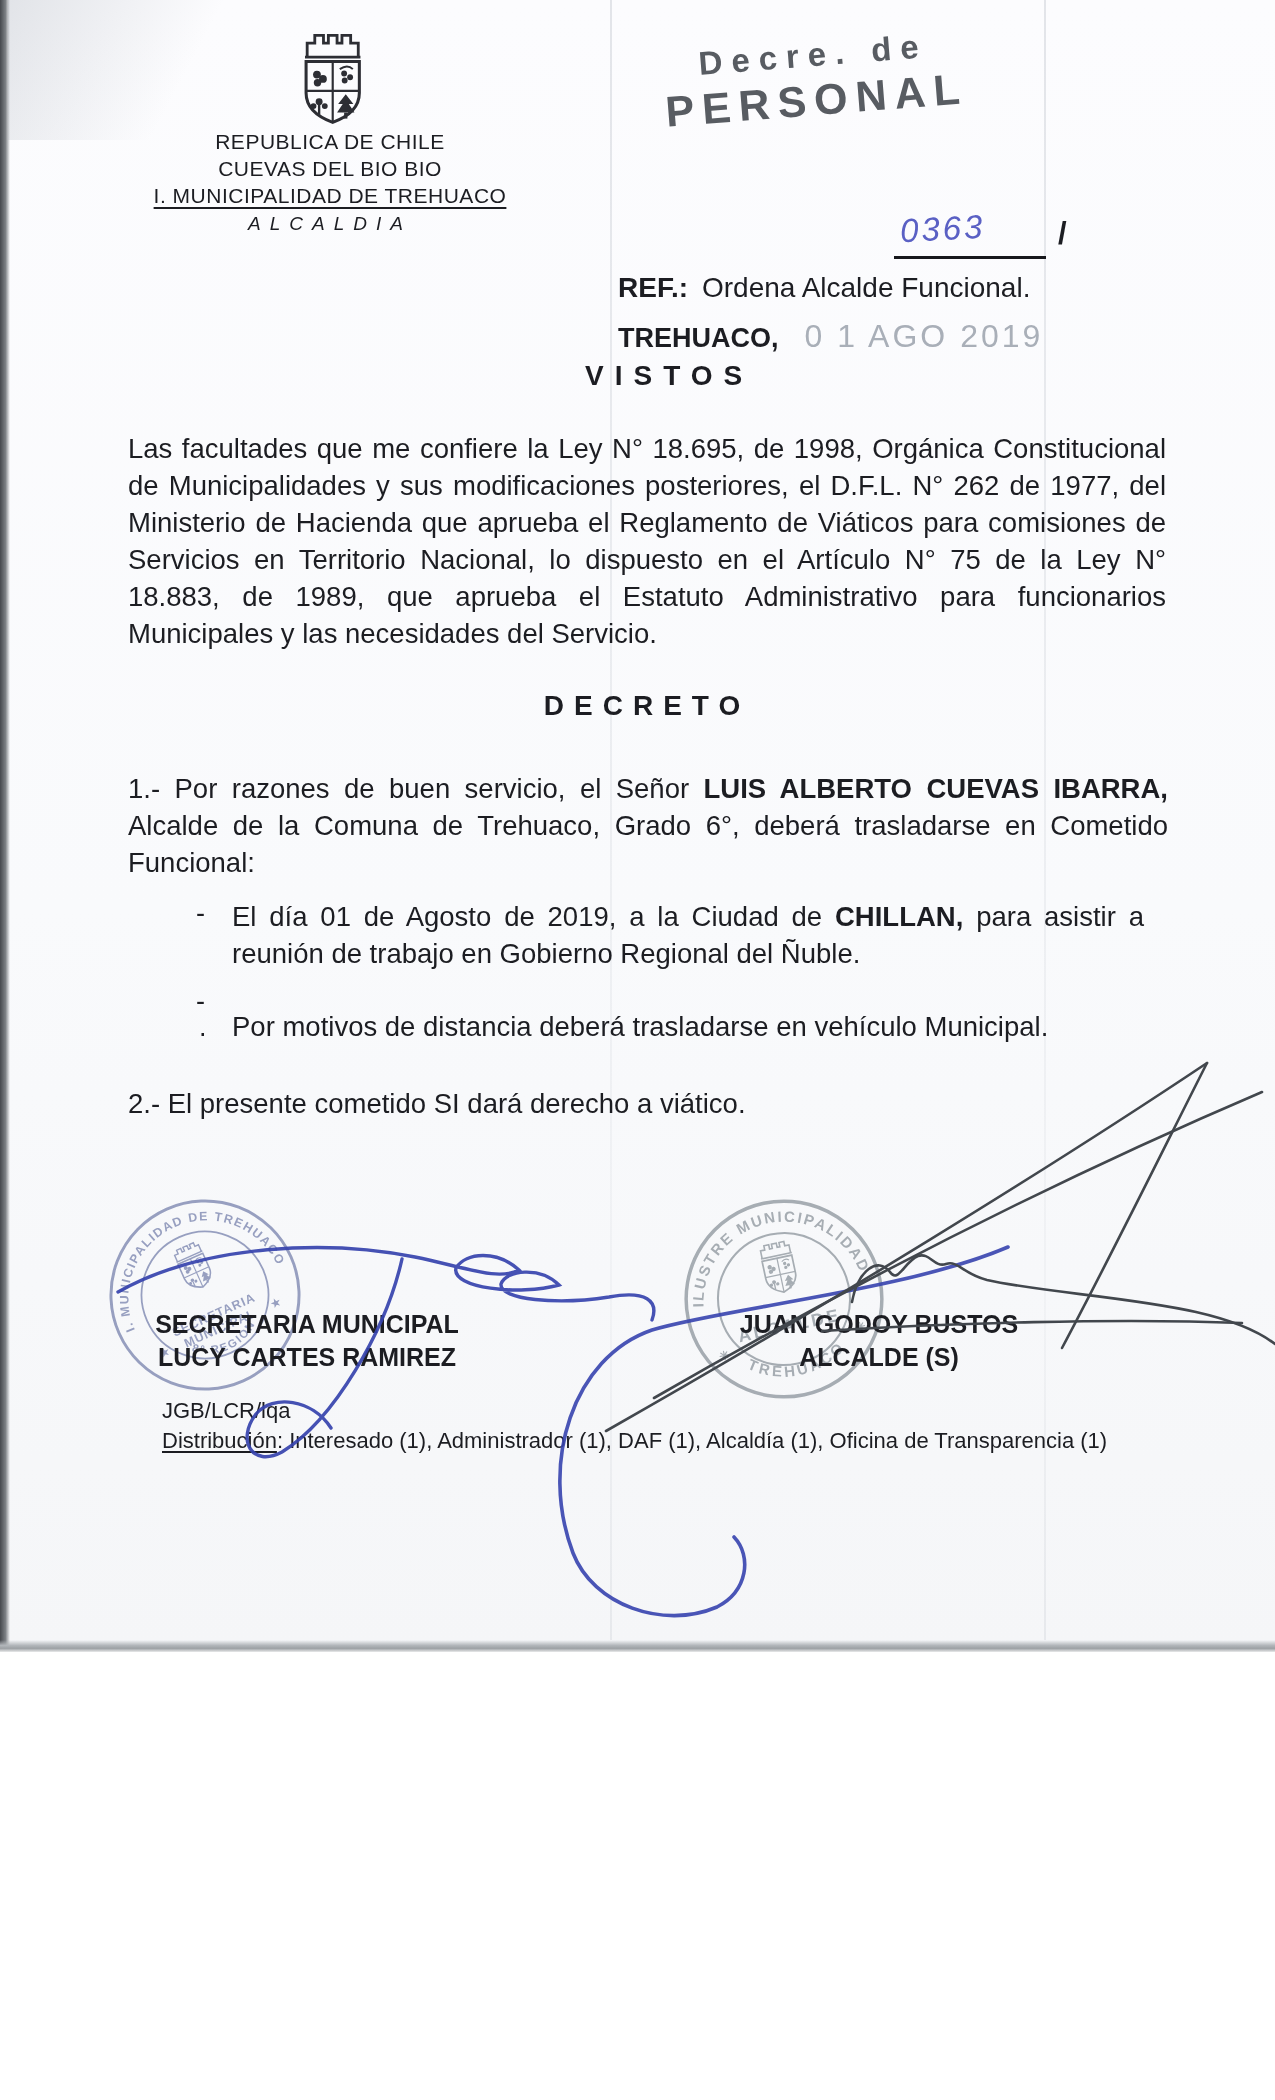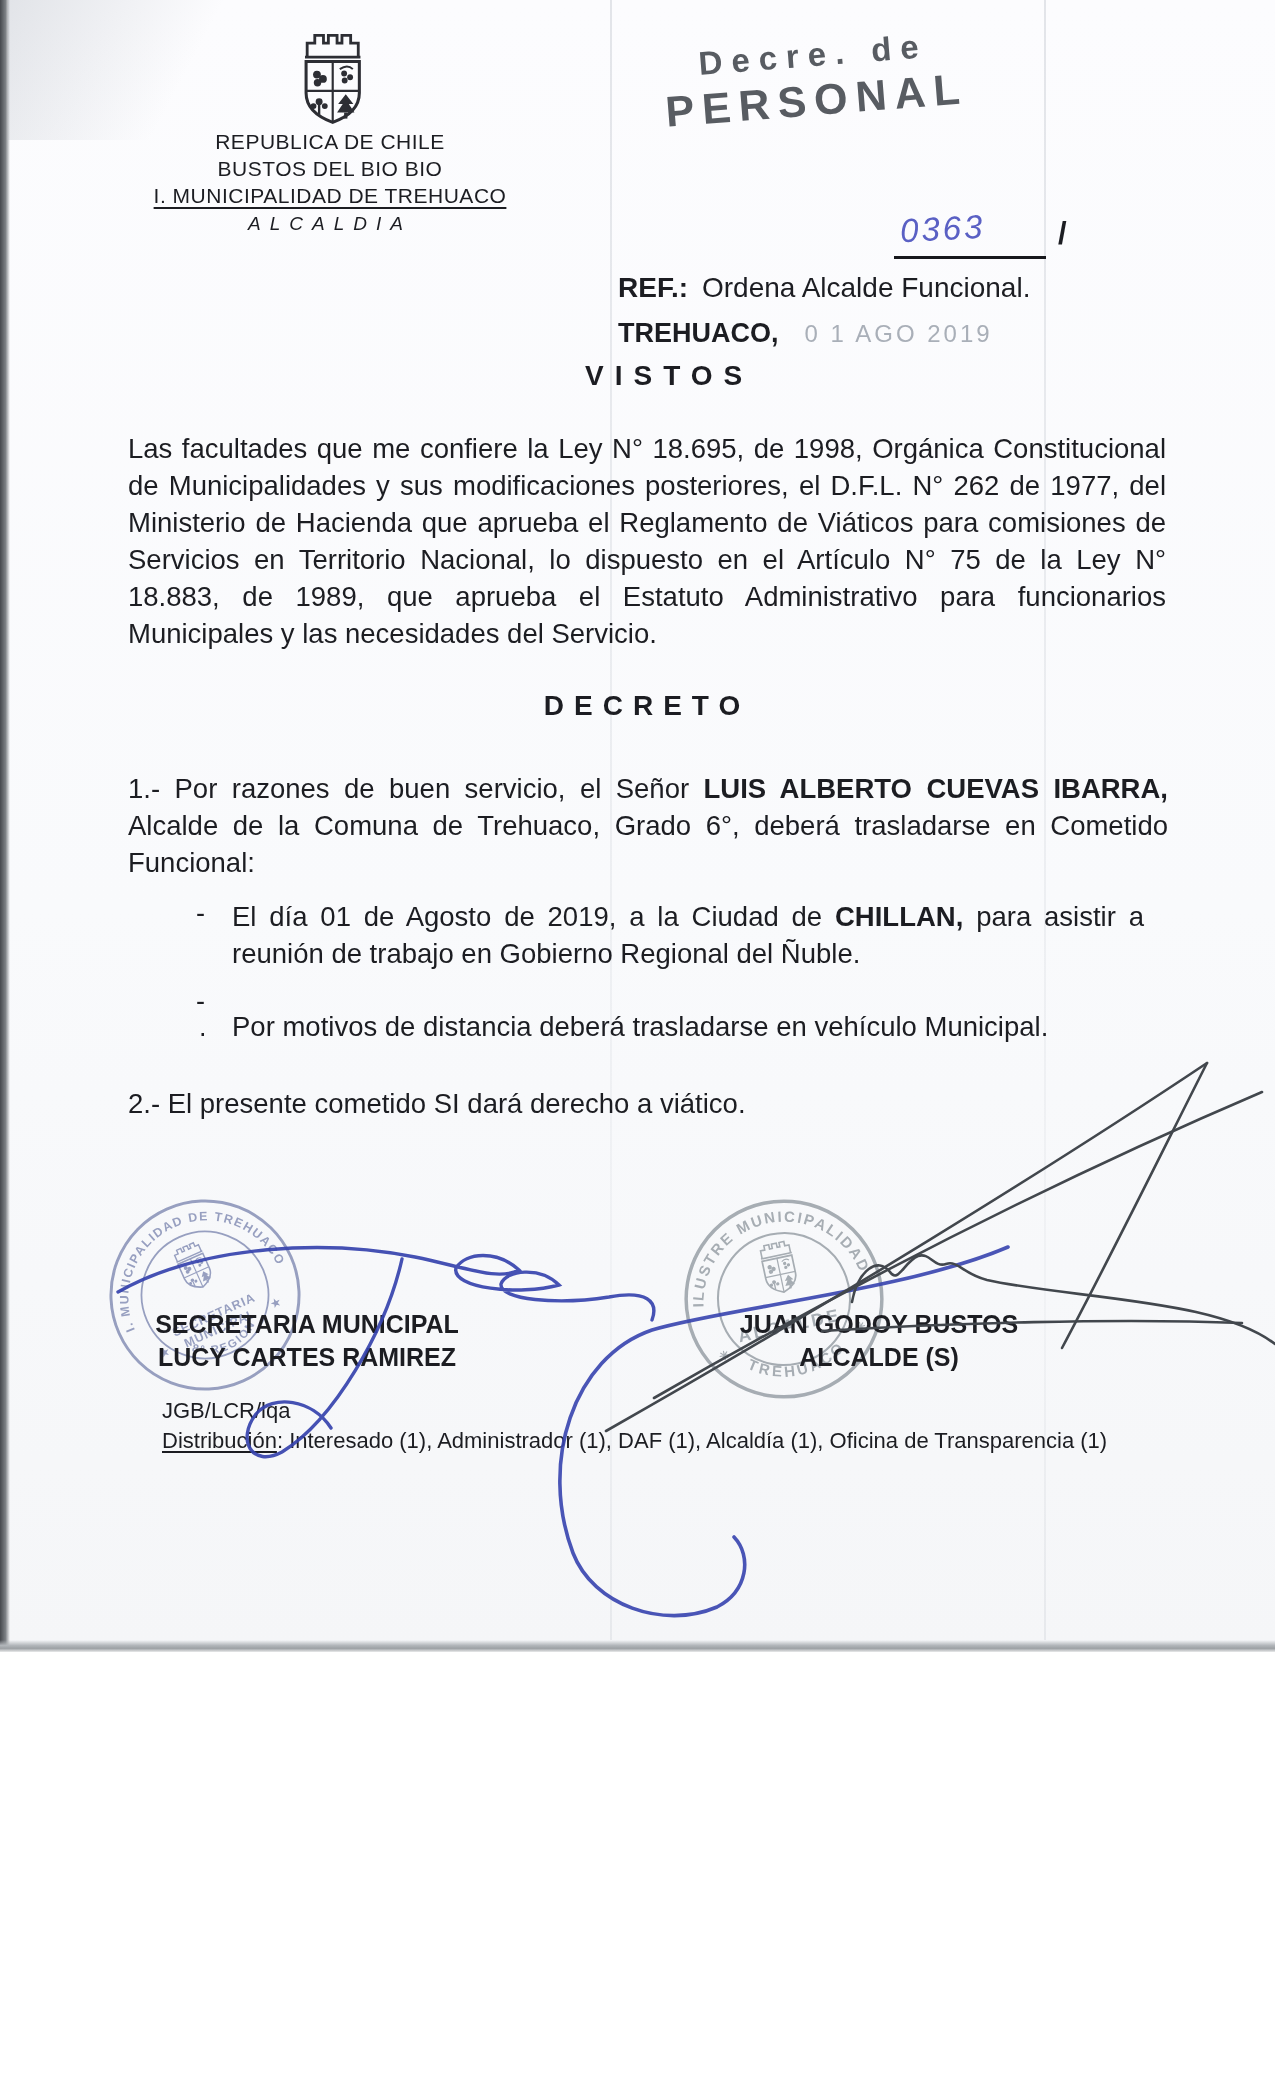--- a/index.html
+++ b/index.html
@@ -36,21 +36,21 @@
   
   .decree-line{left:618px;top:220px;width:580px;height:60px;}
   .decree-label{font-size:28px;font-weight:bold;}
   .decree-number{position:absolute;left:282px;top:-10px;font-size:33px;font-style:italic;
         letter-spacing:3px;color:#5a60c4;transform:rotate(-3deg);}
   .decree-underline{position:absolute;left:276px;top:36px;width:152px;height:3px;background:#17181c;}
   .decree-slash{position:absolute;left:440px;top:-4px;font-size:31px;font-weight:bold;}
   .ref-line{left:618px;top:272px;font-size:28px;}
   .ref-text{margin-left:14px;}
   .city-line{left:618px;top:318px;font-size:27px;font-weight:bold;}
-  .date-stamp{margin-left:26px;font-weight:normal;color:#a9afb8;font-size:24px;letter-spacing:3px;margin-top:32px;}
+  .date-stamp{margin-left:26px;font-weight:normal;color:#a9afb8;font-size:32px;letter-spacing:3px;margin-top:32px;}
 
   
   .h-vistos{left:585px;top:360px;font-size:28px;font-weight:bold;letter-spacing:11px;}
   .p-vistos{left:128px;top:430px;width:1038px;font-size:27.5px;line-height:37px;text-align:justify;}
   .h-decreto{left:128px;top:690px;width:1038px;text-align:center;font-size:28px;font-weight:bold;letter-spacing:10px;}
   .p-item1{left:128px;top:770px;width:1040px;font-size:27.5px;line-height:37px;text-align:justify;}
   .dash1{left:196px;top:898px;font-size:27px;}
   .p-bullet1{left:232px;top:898px;width:912px;font-size:27.5px;line-height:37px;text-align:justify;}
   .dash2{left:196px;top:986px;font-size:27px;}
   .dot3{left:199px;top:1012px;font-size:27px;}
@@ -112,21 +112,21 @@
           <rect x="63" y="76" width="3" height="5.5"></rect>
         </g>
       </symbol>
     </svg>
 
     <svg class="abs crest" viewBox="0 0 100 92">
       <use href="#crest"></use>
     </svg>
     <div class="abs letterhead">
       <div class="lh-line">REPUBLICA DE CHILE</div>
-      <div class="lh-line">BUSTOS DEL BIO BIO</div>
+      <div class="lh-line">CUEVAS DEL BIO BIO</div>
       <div class="lh-line lh-muni">I. MUNICIPALIDAD DE TREHUACO</div>
       <div class="lh-alcaldia">ALCALDIA</div>
     </div>
 
     <div class="abs personal-stamp">
       <div class="ps1">Decre. de</div>
       <div class="ps2">PERSONAL</div>
     </div>
 
     <div class="abs decree-line">

